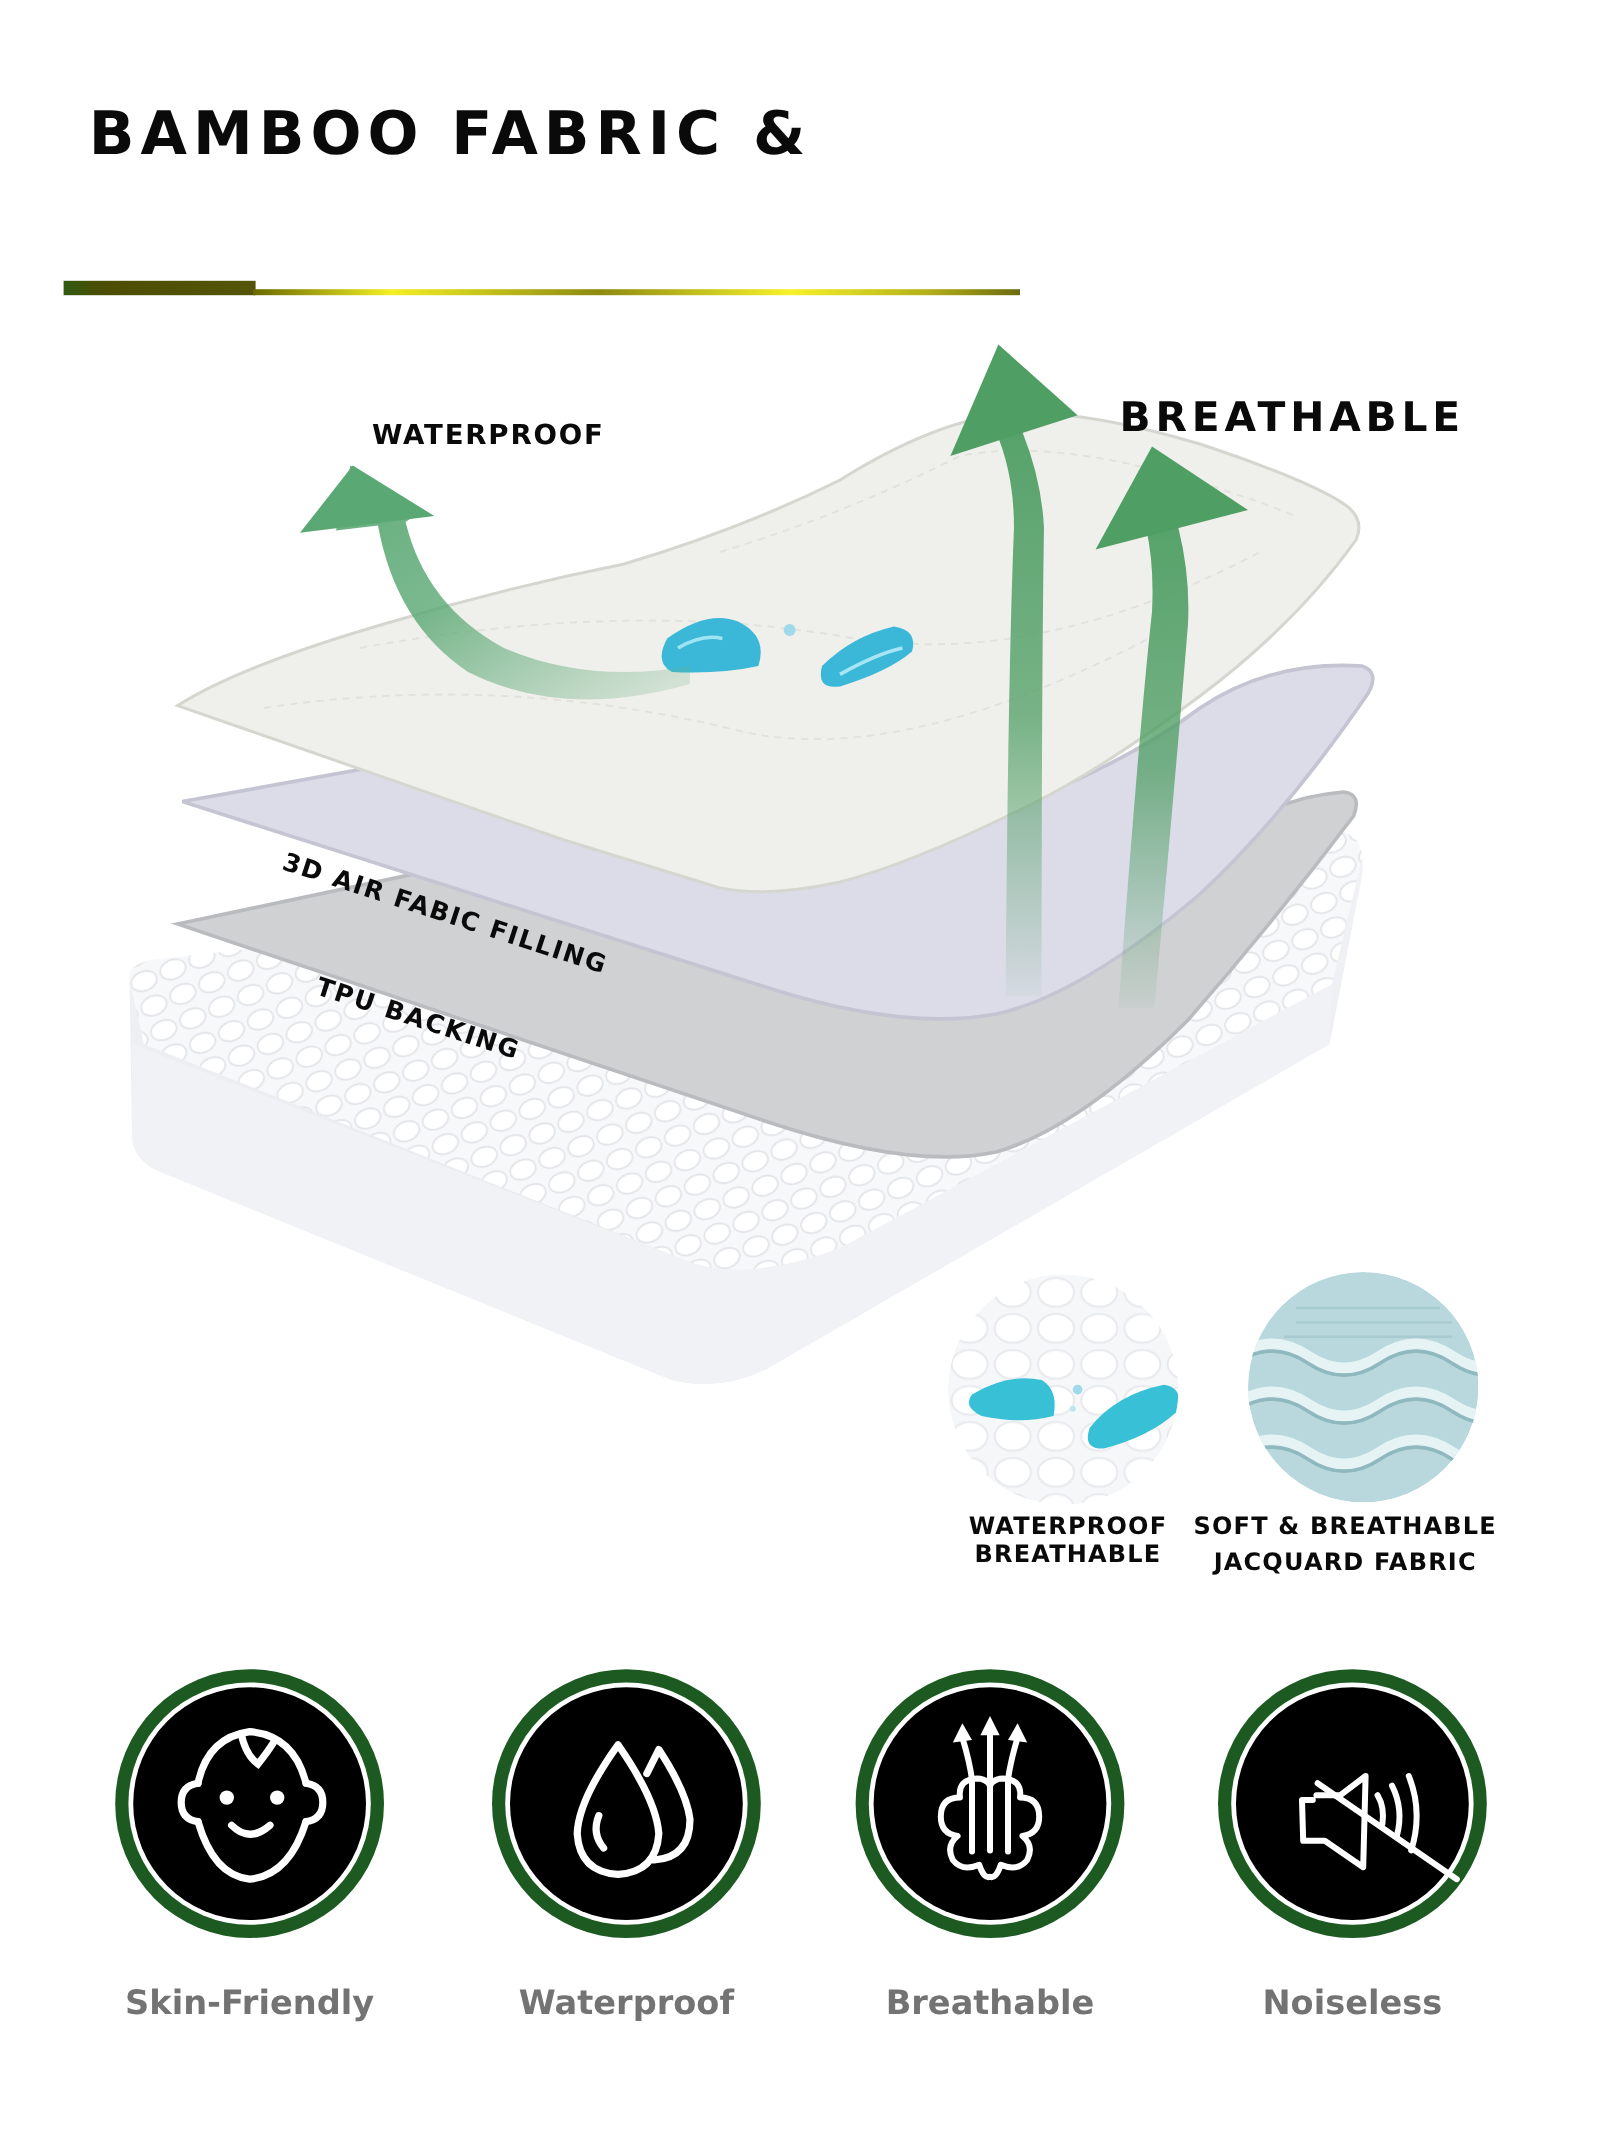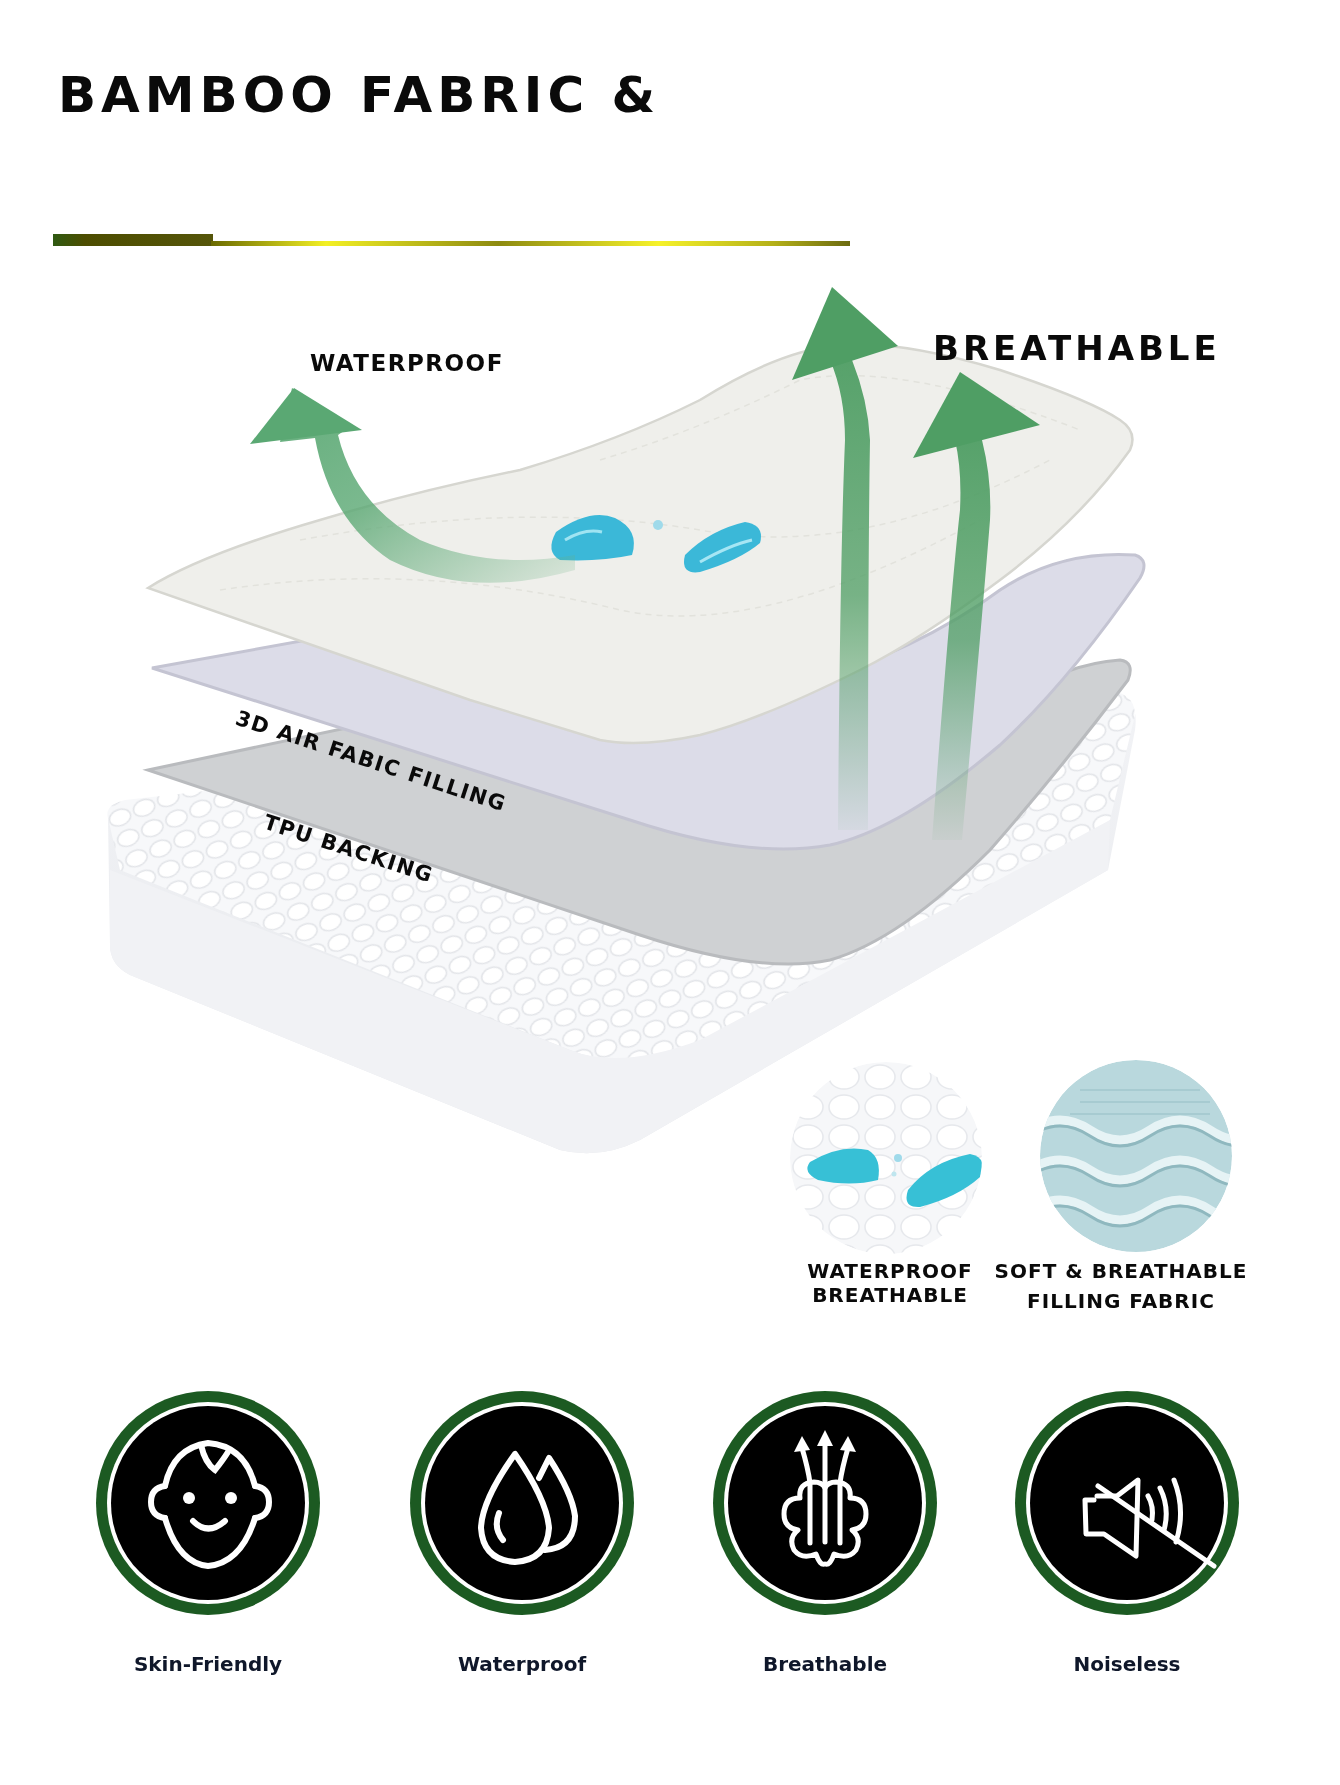--- a/index.html
+++ b/index.html
@@ -1,18 +1,18 @@
 <!DOCTYPE html>
 <html><head>
 <meta charset="utf-8">
 <style>
   html, body { margin: 0; padding: 0; background: #ffffff; }
   body { width: 1340px; height: 1785px; position: relative; overflow: hidden;
          font-family: "DejaVu Sans", "Liberation Sans", sans-serif; }
-  .headline { position: absolute; left: 58px; top: 62px; margin: 0;
+  .headline { position: absolute; left: 58px; top: 62px; margin: 16px;
               font-family: "DejaVu Sans", sans-serif; font-weight: 900; font-size: 50px;
               line-height: 66px; letter-spacing: 5px; color: #0a0a0a; }
   .headline span { display: block; }
   .rule { position: absolute; left: 53px; top: 234px; width: 797px; height: 12px; }
   .rule .thick { position: absolute; left: 0; top: 0; width: 160px; height: 12px;
                  background: linear-gradient(90deg, #2f5a12 0%, #4d4d00 20%, #55550a 100%); }
   .rule .thin { position: absolute; left: 158px; top: 7px; width: 639px; height: 5px;
                 background: linear-gradient(90deg, #6a6a00 0%, #f3f024 18%, #8d8a10 45%, #f6f22a 70%, #b4b018 88%, #6b6a10 100%); }
   .illustration { position: absolute; left: 0; top: 260px; width: 1340px; height: 900px; }
   .lbl { position: absolute; font-family: "DejaVu Sans", sans-serif; font-weight: 900;
@@ -27,21 +27,21 @@
   .swatch-1 { left: 790px; top: 1062px; }
   .swatch-2 { left: 1040px; top: 1060px; }
   .cap { position: absolute; font-family: "DejaVu Sans", sans-serif; font-weight: 900;
          font-size: 20px; line-height: 24px; text-align: center; color: #0a0a0a; letter-spacing: 1px; }
   .cap-1 { left: 790px; top: 1259px; width: 200px; }
   .cap-2 { left: 976px; top: 1256px; width: 290px; line-height: 30px; }
   .feat { position: absolute; top: 1388px; width: 230px; height: 230px; }
   .feat svg { width: 230px; height: 230px; display: block; }
   .feat-1 { left: 93px; } .feat-2 { left: 407px; } .feat-3 { left: 710px; } .feat-4 { left: 1012px; }
   .feat-label { position: absolute; top: 1652px; width: 300px; text-align: center;
-                font-family: "DejaVu Sans", sans-serif; font-weight: 900; font-size: 20px; color: #0f172a; }
+                font-family: "DejaVu Sans", sans-serif; font-weight: 900; font-size: 28px; color: #737373; }
   .fl-1 { left: 58px; } .fl-2 { left: 372px; } .fl-3 { left: 675px; } .fl-4 { left: 977px; }
 </style>
 </head>
 <body>
 
 <h1 class="headline">
   <span>BAMBOO FABRIC &amp;</span>
 </h1>
 <div class="rule">
   <div class="thick"></div>
@@ -146,21 +146,21 @@
       <path d="M40 30 h120 M40 42 h130 M30 54 h140"></path>
     </g>
   </svg>
 </div>
 <div class="cap cap-1">
   <div>WATERPROOF</div>
   <div>BREATHABLE</div>
 </div>
 <div class="cap cap-2">
   <div>SOFT &amp; BREATHABLE</div>
-  <div>FILLING FABRIC</div>
+  <div>JACQUARD FABRIC</div>
 </div>
 
 <div class="feat feat-1">
   <svg viewBox="0 0 230 230">
     <circle cx="115" cy="115" r="112" fill="#1c5a22"></circle>
     <circle cx="115" cy="115" r="101" fill="#ffffff"></circle>
     <circle cx="115" cy="115" r="97" fill="#000000"></circle>
     <g fill="none" stroke="#ffffff" stroke-width="6" stroke-linecap="round">
       <path d="M72 98 Q80 60 115 55 Q152 58 162 98"></path>
       <path d="M72 130 Q85 175 115 178 Q148 175 162 130"></path>

